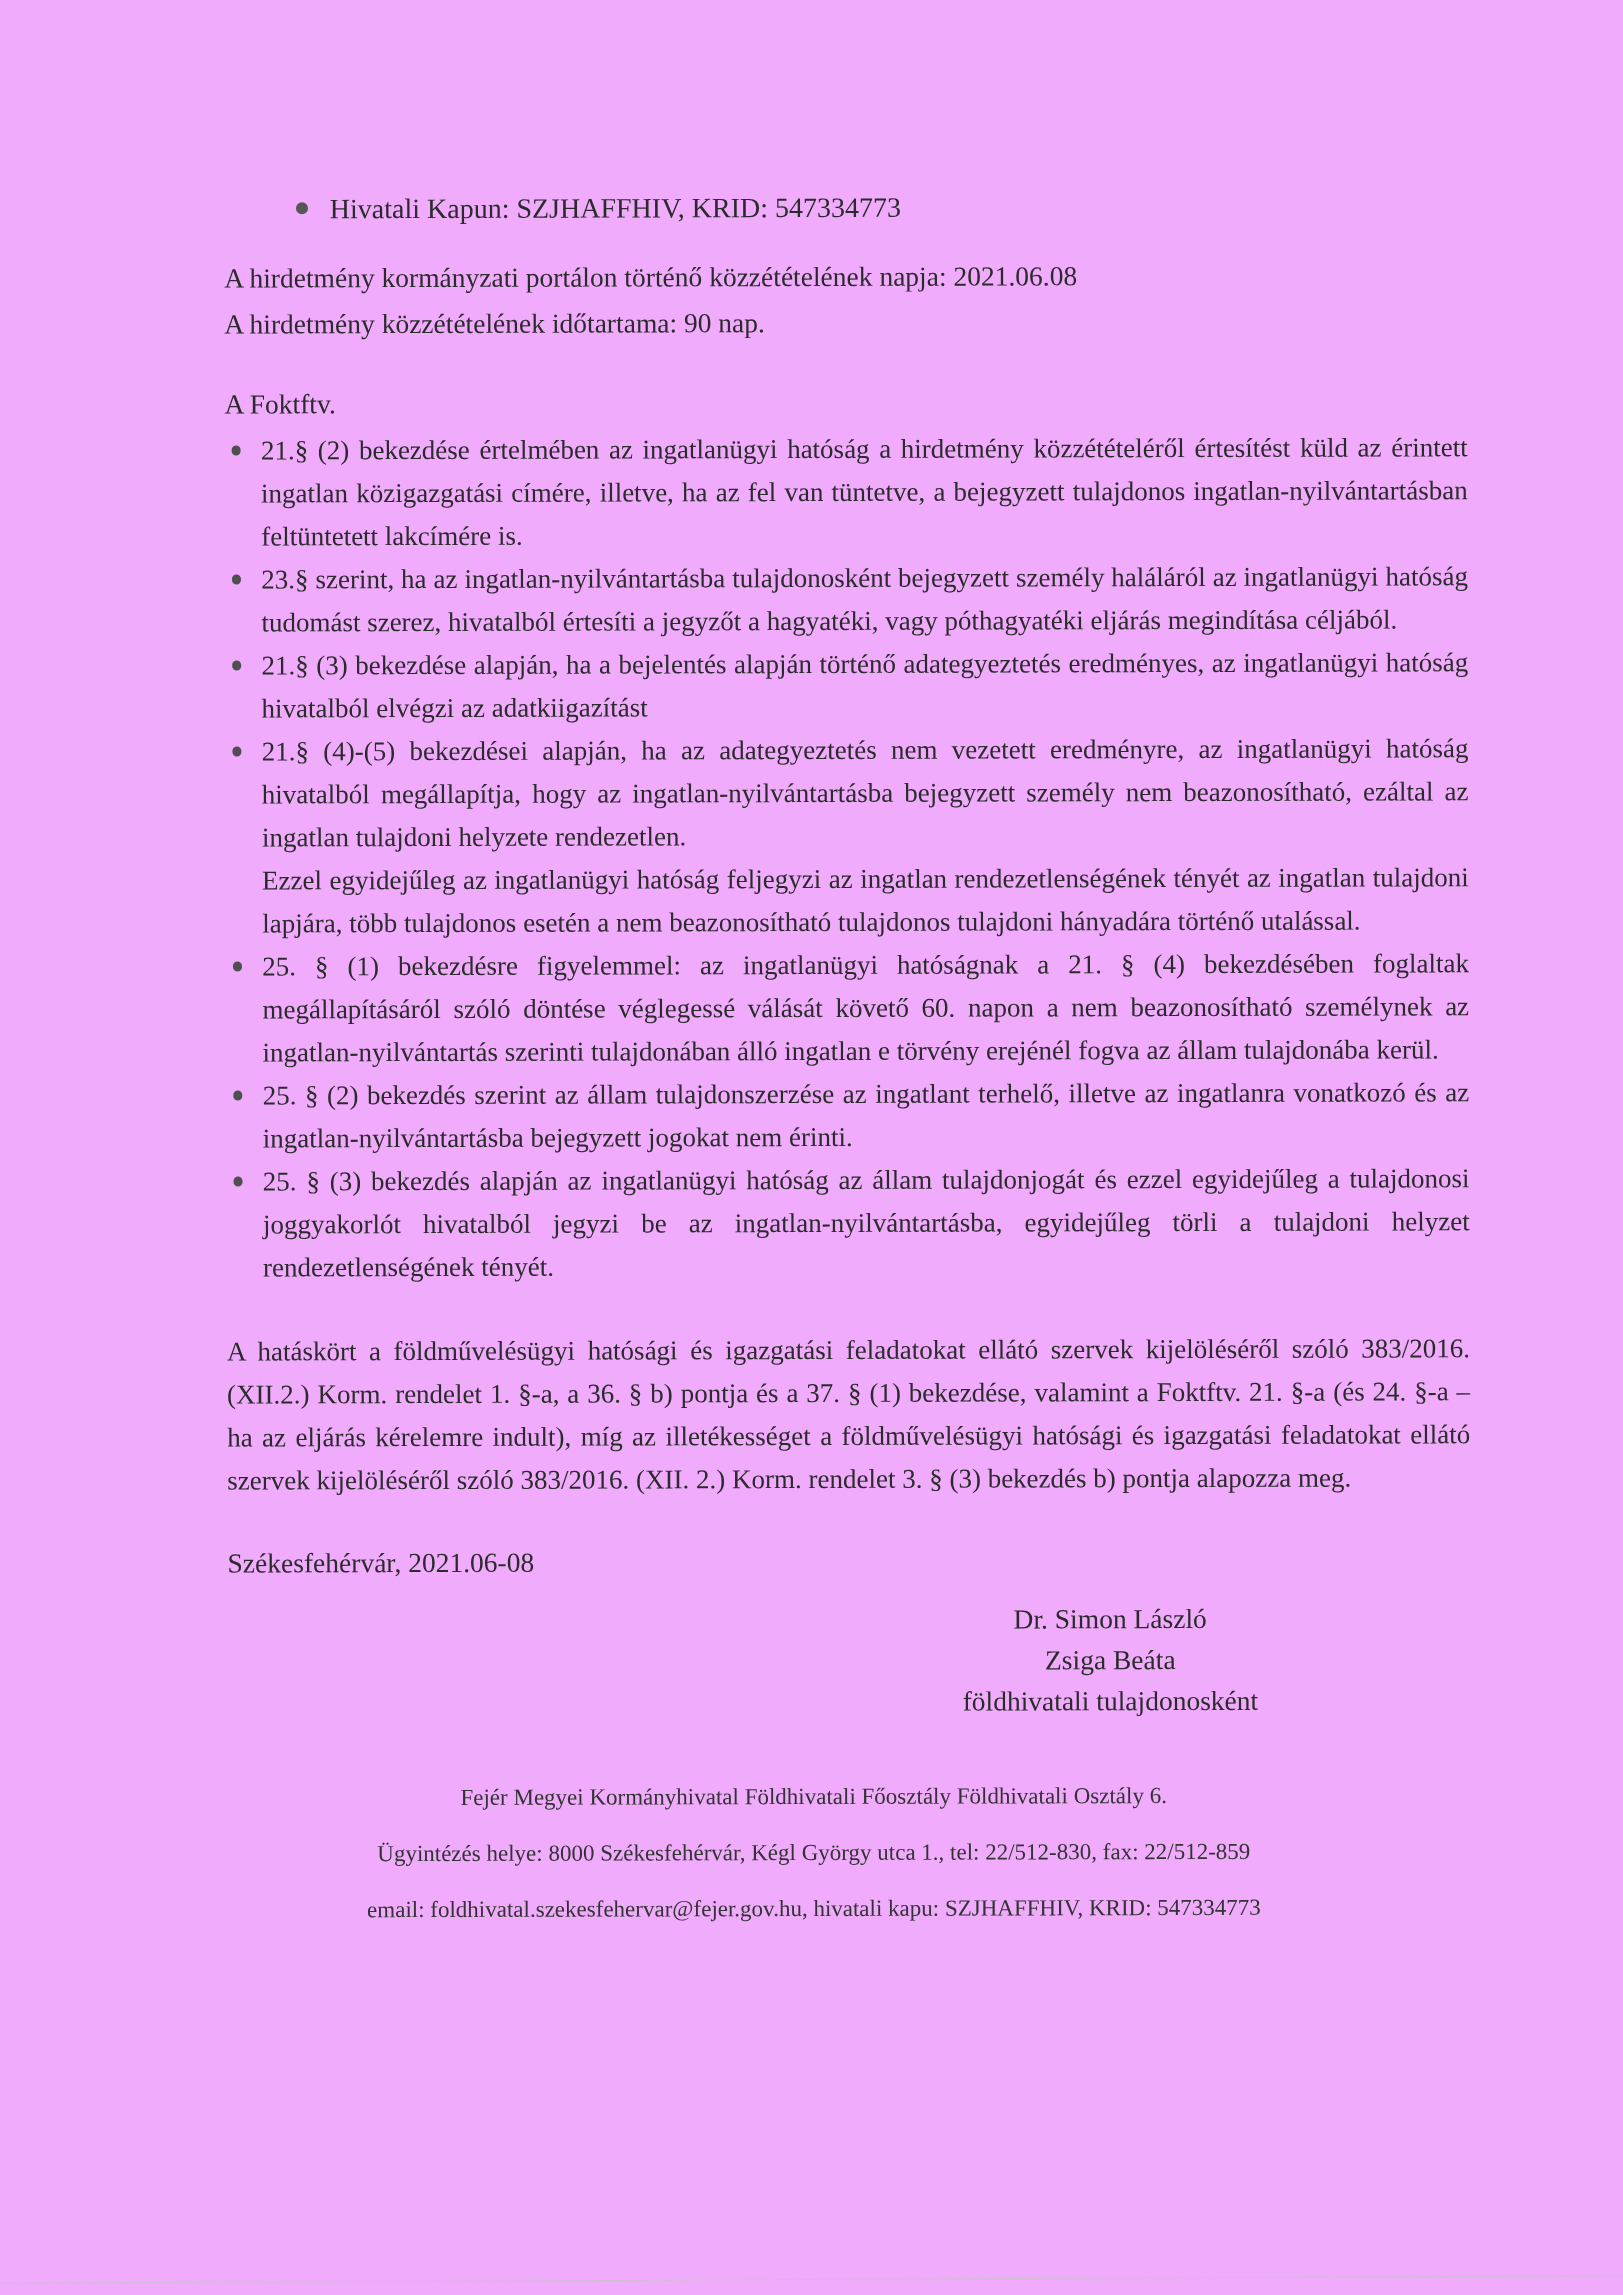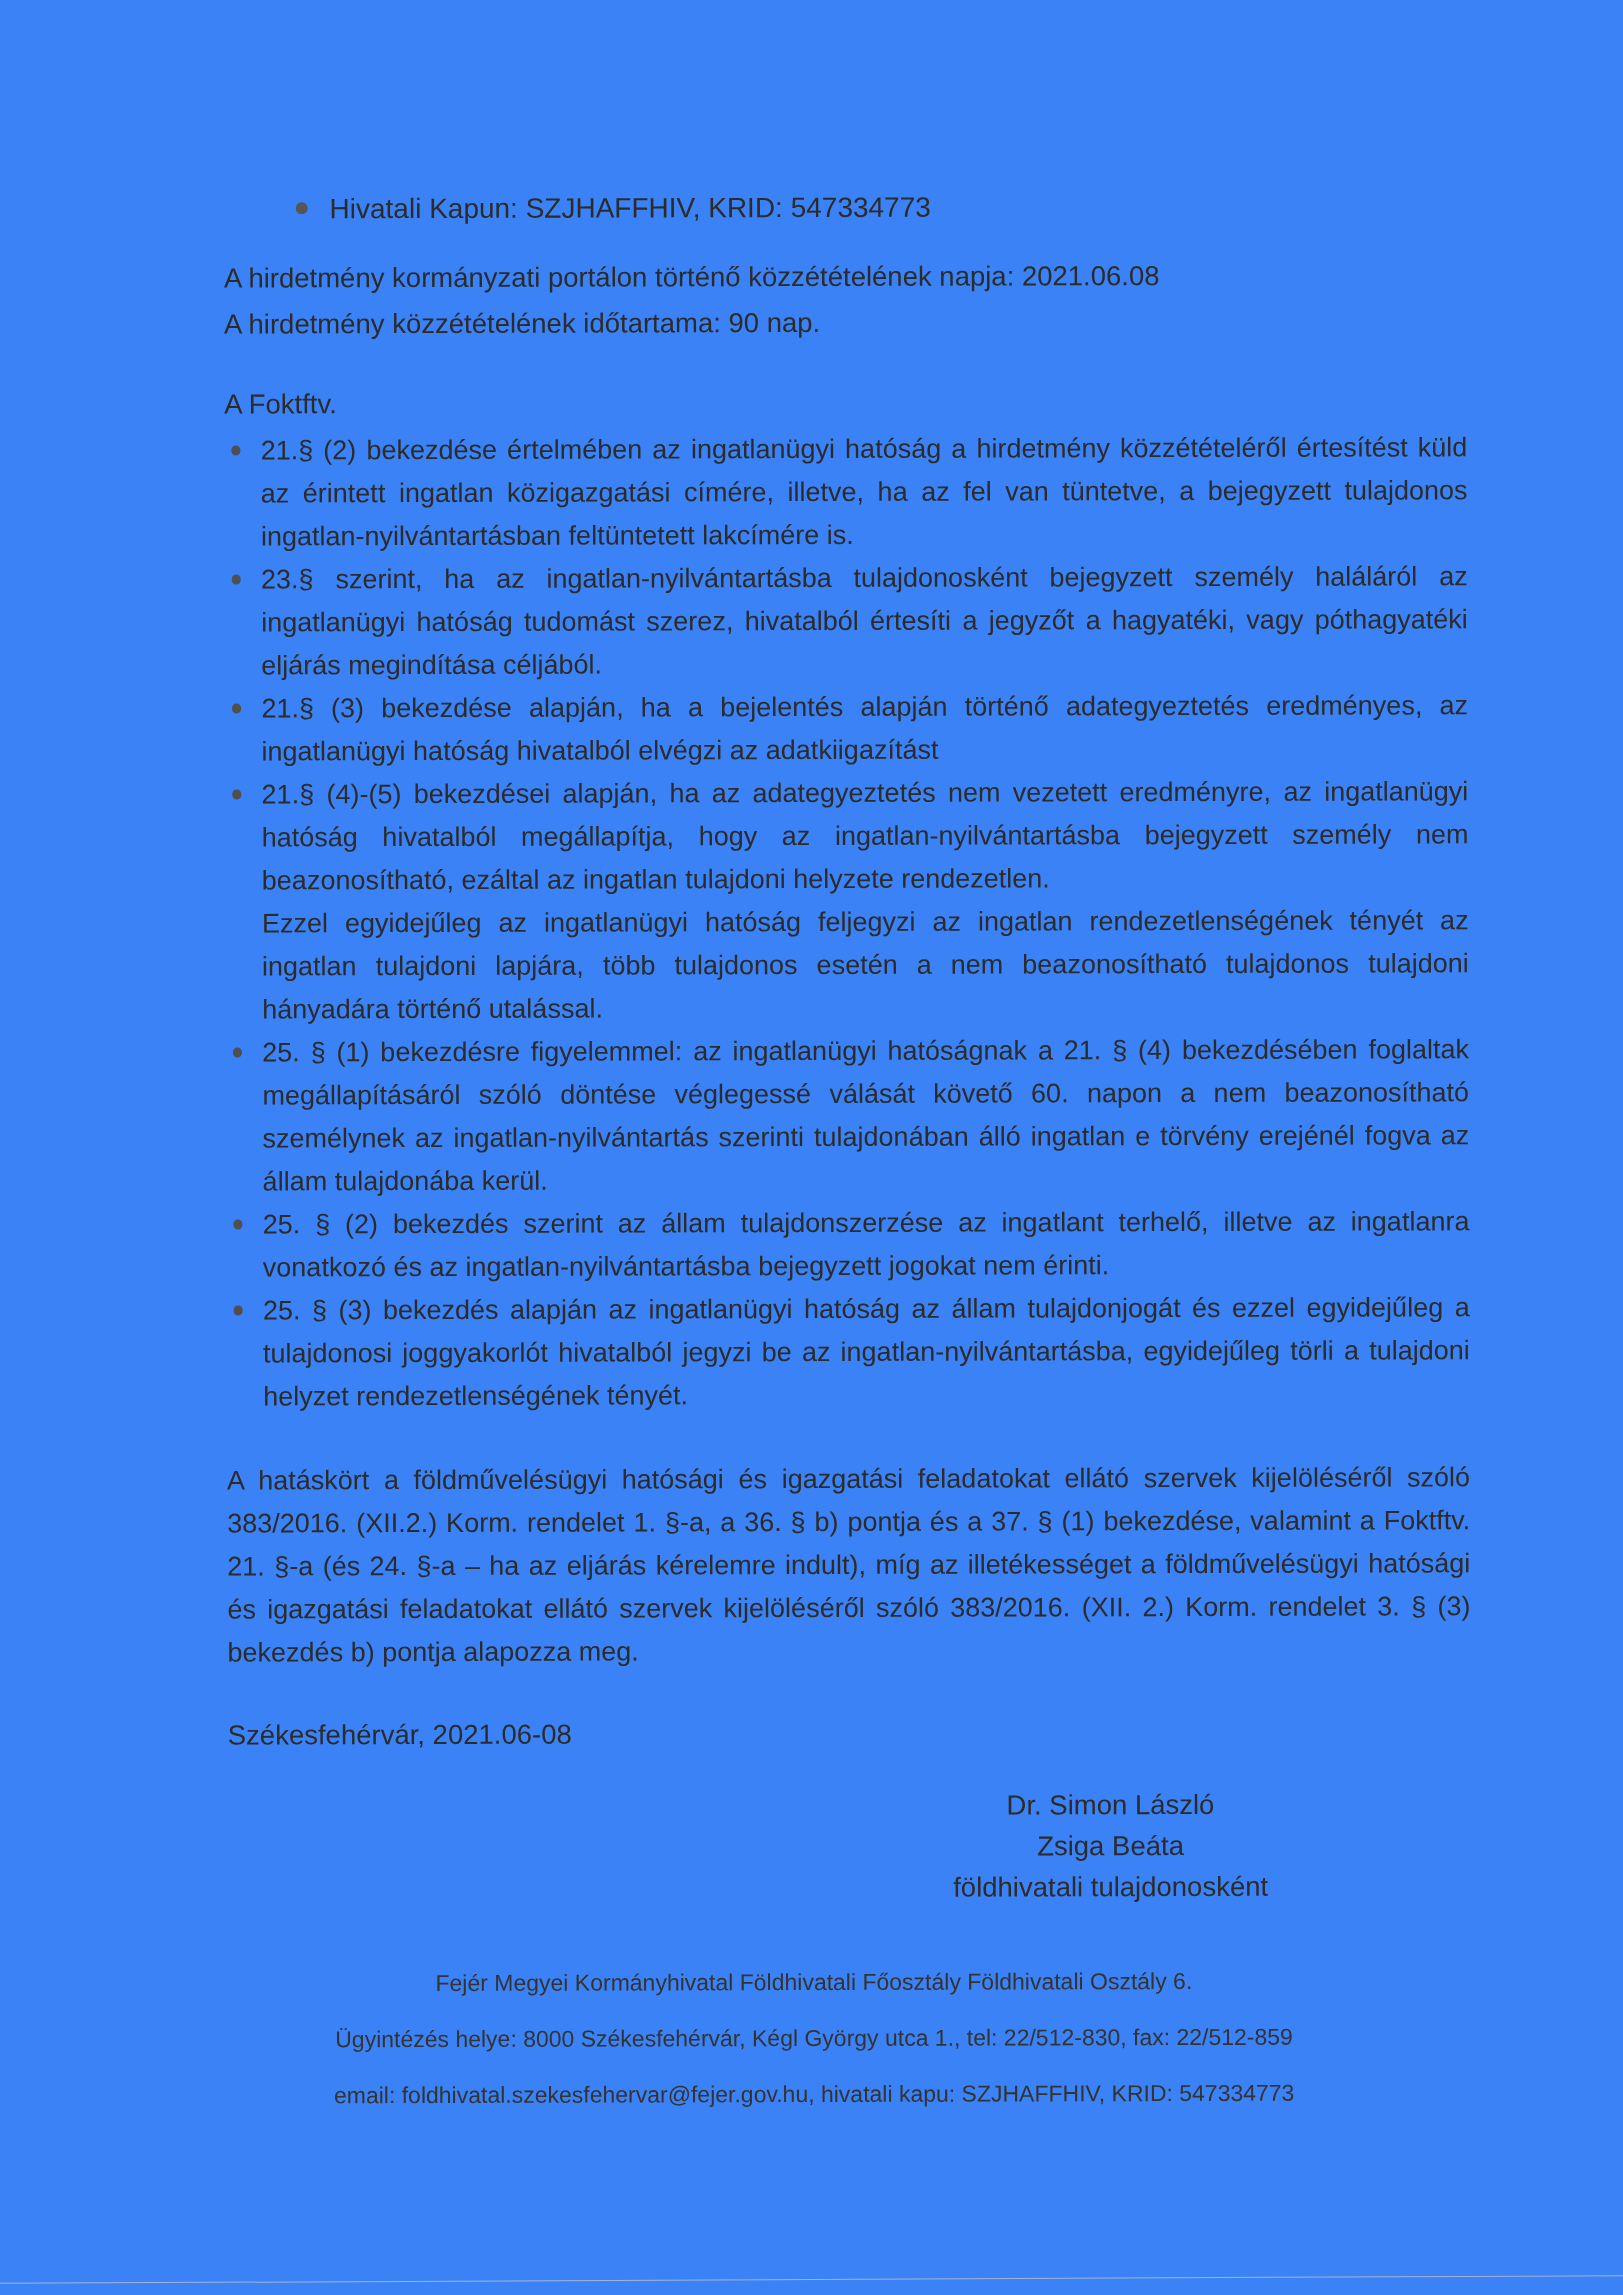--- a/index.html
+++ b/index.html
@@ -1,21 +1,21 @@
 <!DOCTYPE html>
 <html lang="hu" style="font-size:10.5px"><head>
 <meta charset="utf-8">
 <style>
   html, body { margin: 0; padding: 0; background: #ffffff; }
   .page {
     position: relative;
     width: 1623px;
     height: 2295px;
-    background: #3b82f6;
-    font-family: Liberation Sans, sans-serif;
+    background: #f0abfc;
+    font-family: Liberation Serif, serif;
     color: #2b2b2b;
     overflow: hidden;
   }
   .content {
     position: absolute;
     top: 0; left: 0; right: 0;
     padding: 187px 154px 0 226px;
     transform: rotate(-0.15deg);
     transform-origin: 50% 50%;
   }
@@ -45,21 +45,21 @@
   
   .jurisdiction {
     margin: 41px 0 0 0;
     font-size: 27px;
     line-height: 43px;
     text-align: justify;
   }
   .dateline { margin-top: 39px; font-size: 27.5px; line-height: 43px; }
   
   .signature {
-    margin-top: 30px;
+    margin-top: 16px;
     margin-left: 704px;
     width: 357px;
     text-align: center;
     font-size: 27.5px;
     line-height: 41px;
   }
   
   .footer {
     margin-top: 60px;
     margin-left: -226px;

